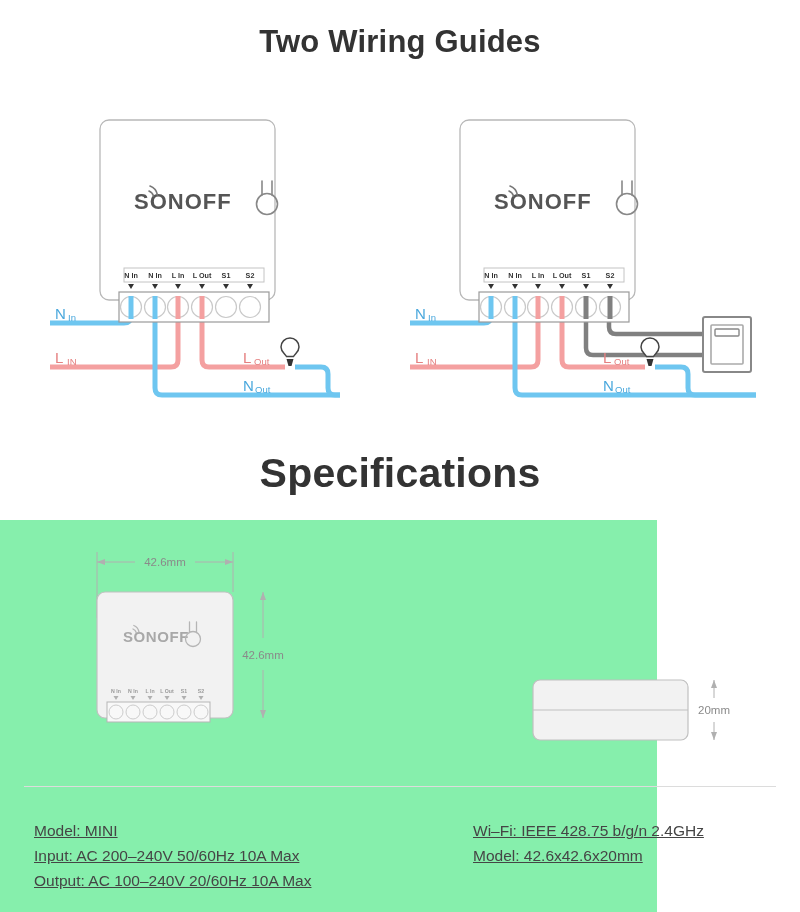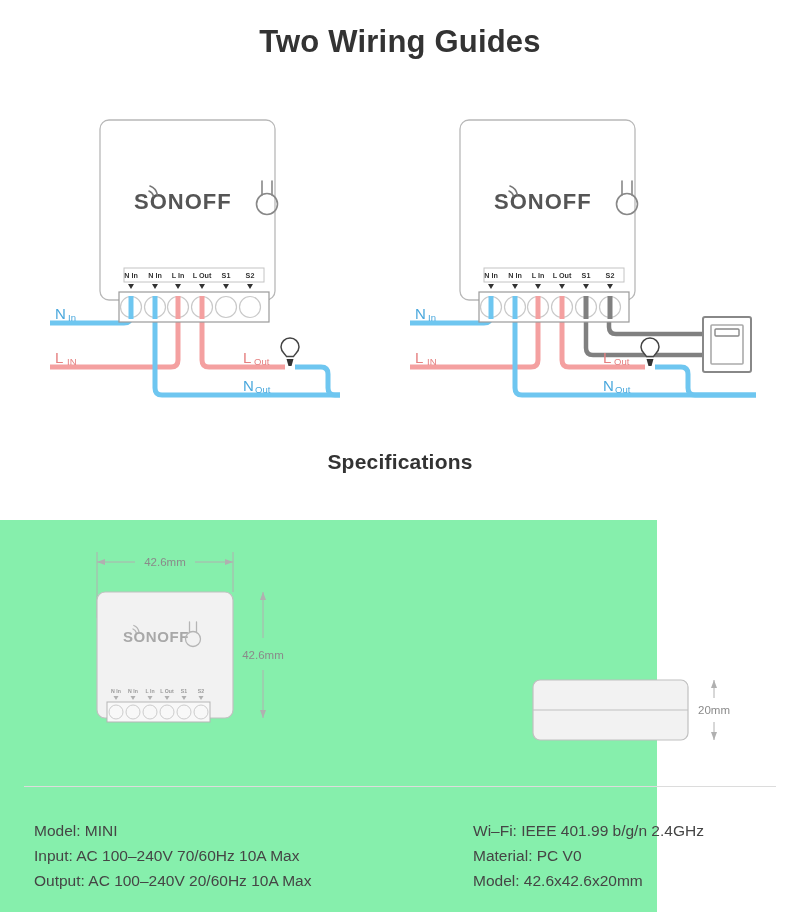--- a/index.html
+++ b/index.html
@@ -29,37 +29,38 @@
   #wiring-title { top: 24px; }
 
   .specs-section {
     position: absolute; left: 0; top: 520px;
     width: 657px; height: 400px;
     background: #86efac;
   }
   #specs-title {
     position: absolute; left: 0; top: 450px;
     width: 800px; text-align: center;
-    font-size: 21px; font-weight: bold; color: #333333;
+    font-size: 41px; font-weight: bold; color: #333333;
   }
 
   .divider {
     position: absolute;
     left: 24px; top: 266px;
     width: 752px; height: 1px;
     background: #dcdcdc;
   }
 
   
   .spec-col { position: absolute; }
   .spec-line {
     font-size: 15.5px;
     color: #454545;
     line-height: 25px;
     white-space: nowrap;
+    text-decoration: underline;
   }
   #spec-col-left  { left: 34px; top: 298px; }
   #spec-col-right { left: 473px; top: 298px; }
 
   svg { display: block; }
 </style>
 </head>
 <body>
 
 <div class="page">
@@ -326,23 +327,22 @@
       </g>
       <polygon points="196,30 193,38 199,38" fill="#b0b0b0"></polygon>
       <polygon points="196,90 193,82 199,82" fill="#b0b0b0"></polygon>
       <text x="196" y="64" text-anchor="middle" font-family="'Liberation Sans', sans-serif" font-size="11.5" fill="#8a8a8a">20mm</text>
     </svg>
 
     <div class="divider"></div>
 
     <div class="spec-col" id="spec-col-left">
       <div class="spec-line">Model: MINI</div>
-      <div class="spec-line">Input: AC 100–240V 70/60Hz 10A Max</div>
+      <div class="spec-line">Input: AC 200–240V 50/60Hz 10A Max</div>
       <div class="spec-line">Output: AC 100–240V 20/60Hz 10A Max</div>
     </div>
 
     <div class="spec-col" id="spec-col-right">
-      <div class="spec-line">Wi–Fi: IEEE 401.99 b/g/n 2.4GHz</div>
-      <div class="spec-line">Material: PC V0</div>
+      <div class="spec-line">Wi–Fi: IEEE 428.75 b/g/n 2.4GHz</div>
       <div class="spec-line">Model: 42.6x42.6x20mm</div>
     </div>
   </div>
 </div>
 
 </body></html>

